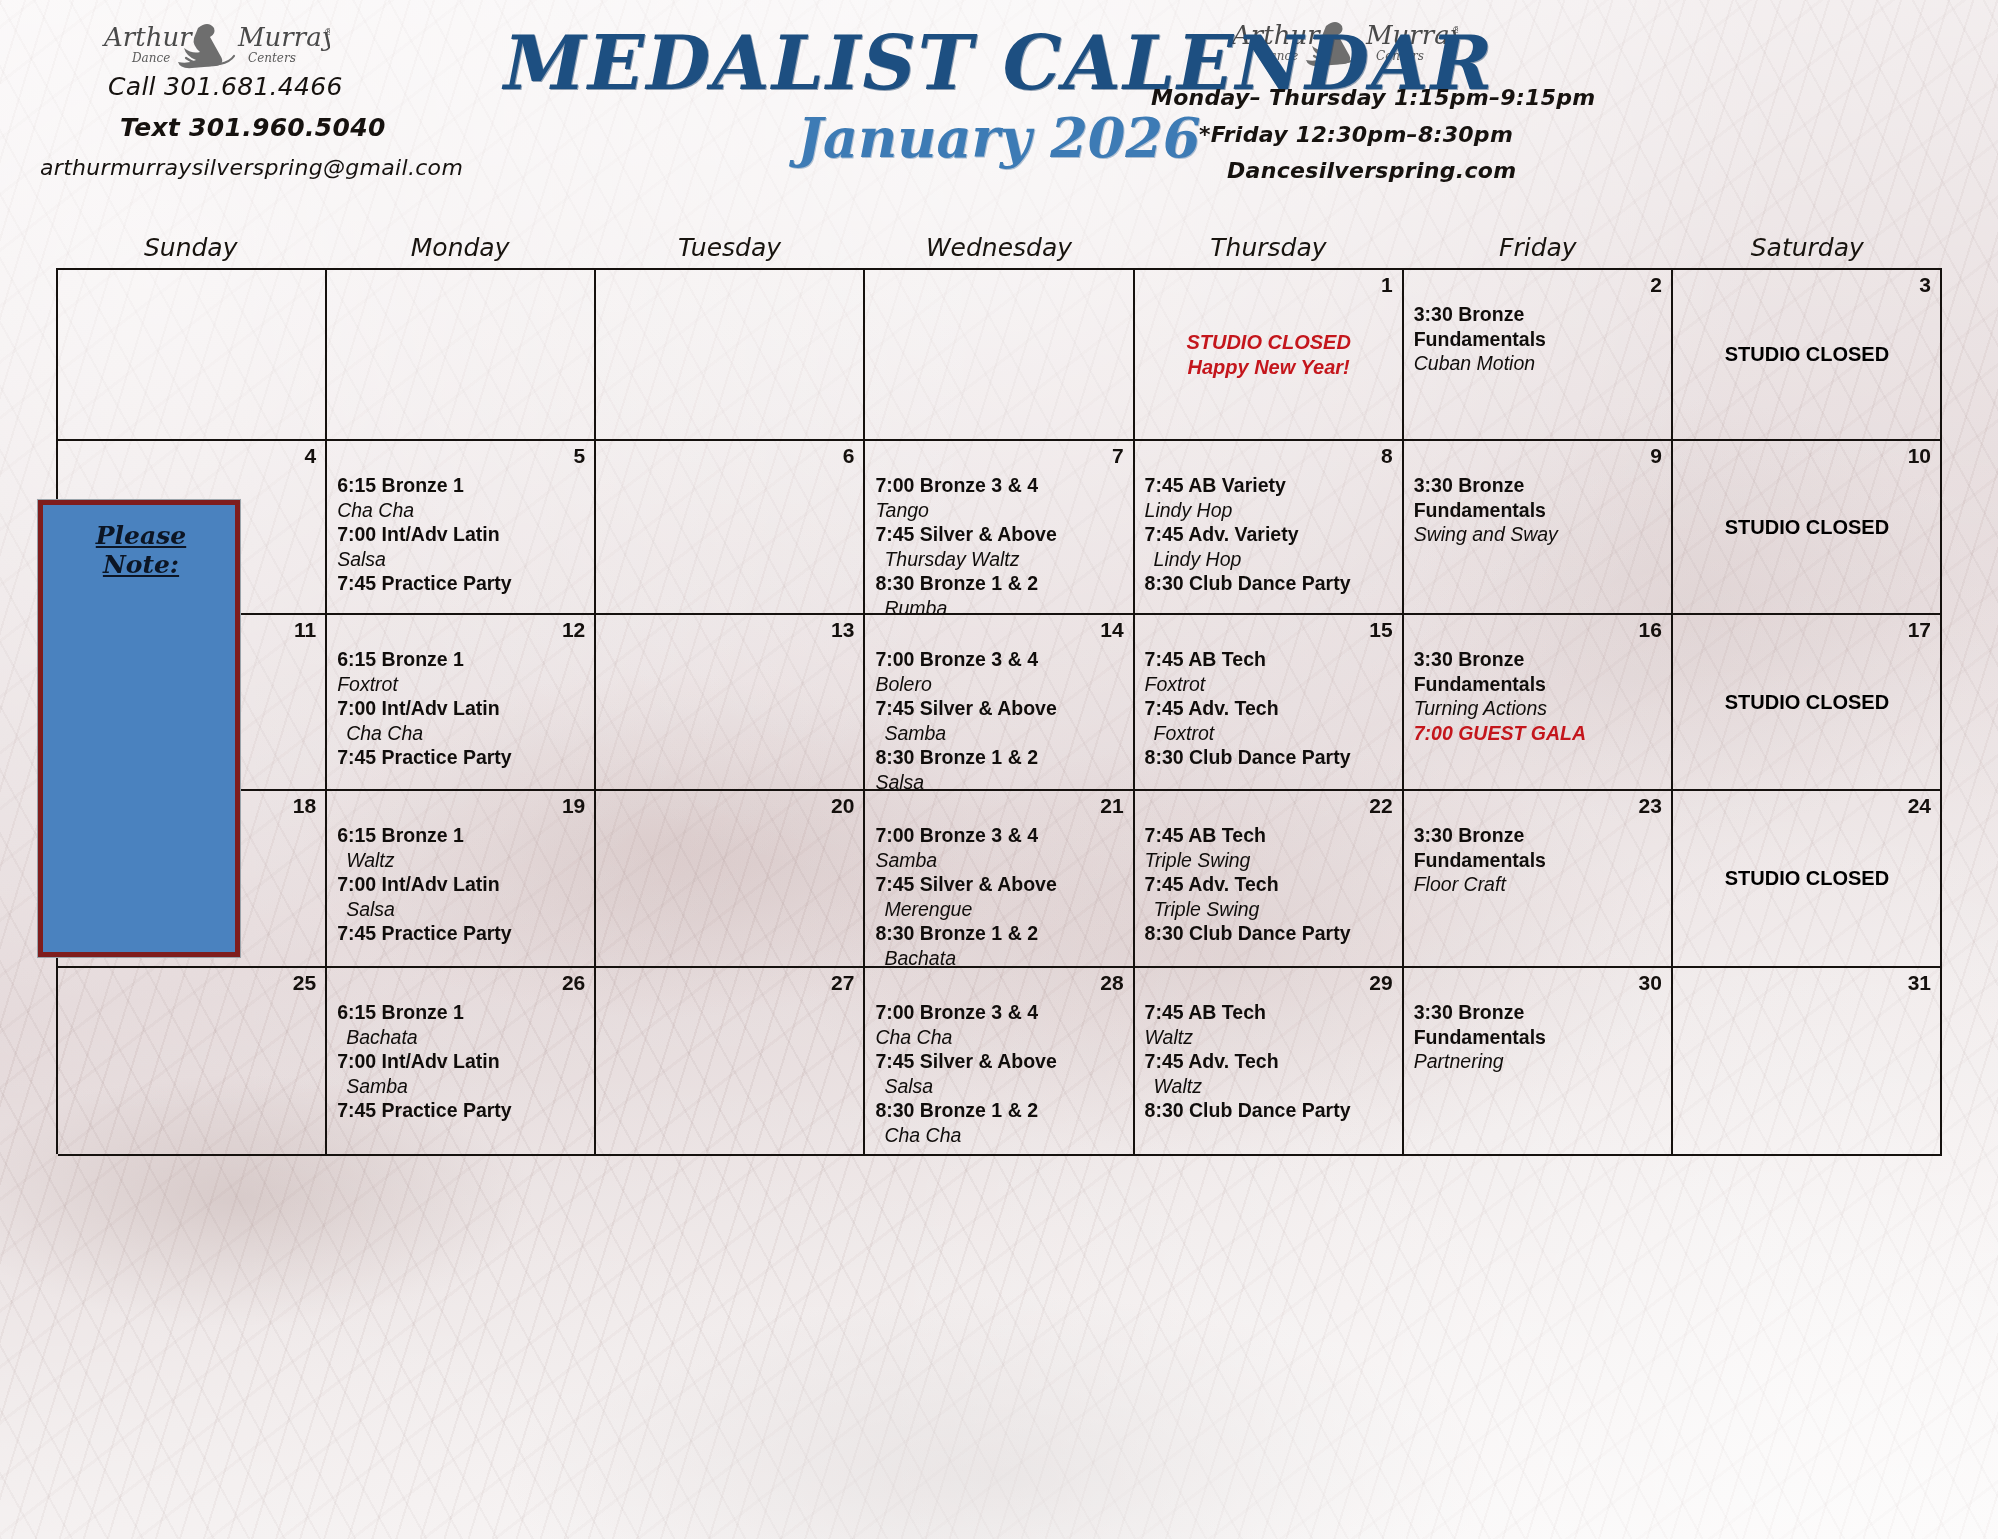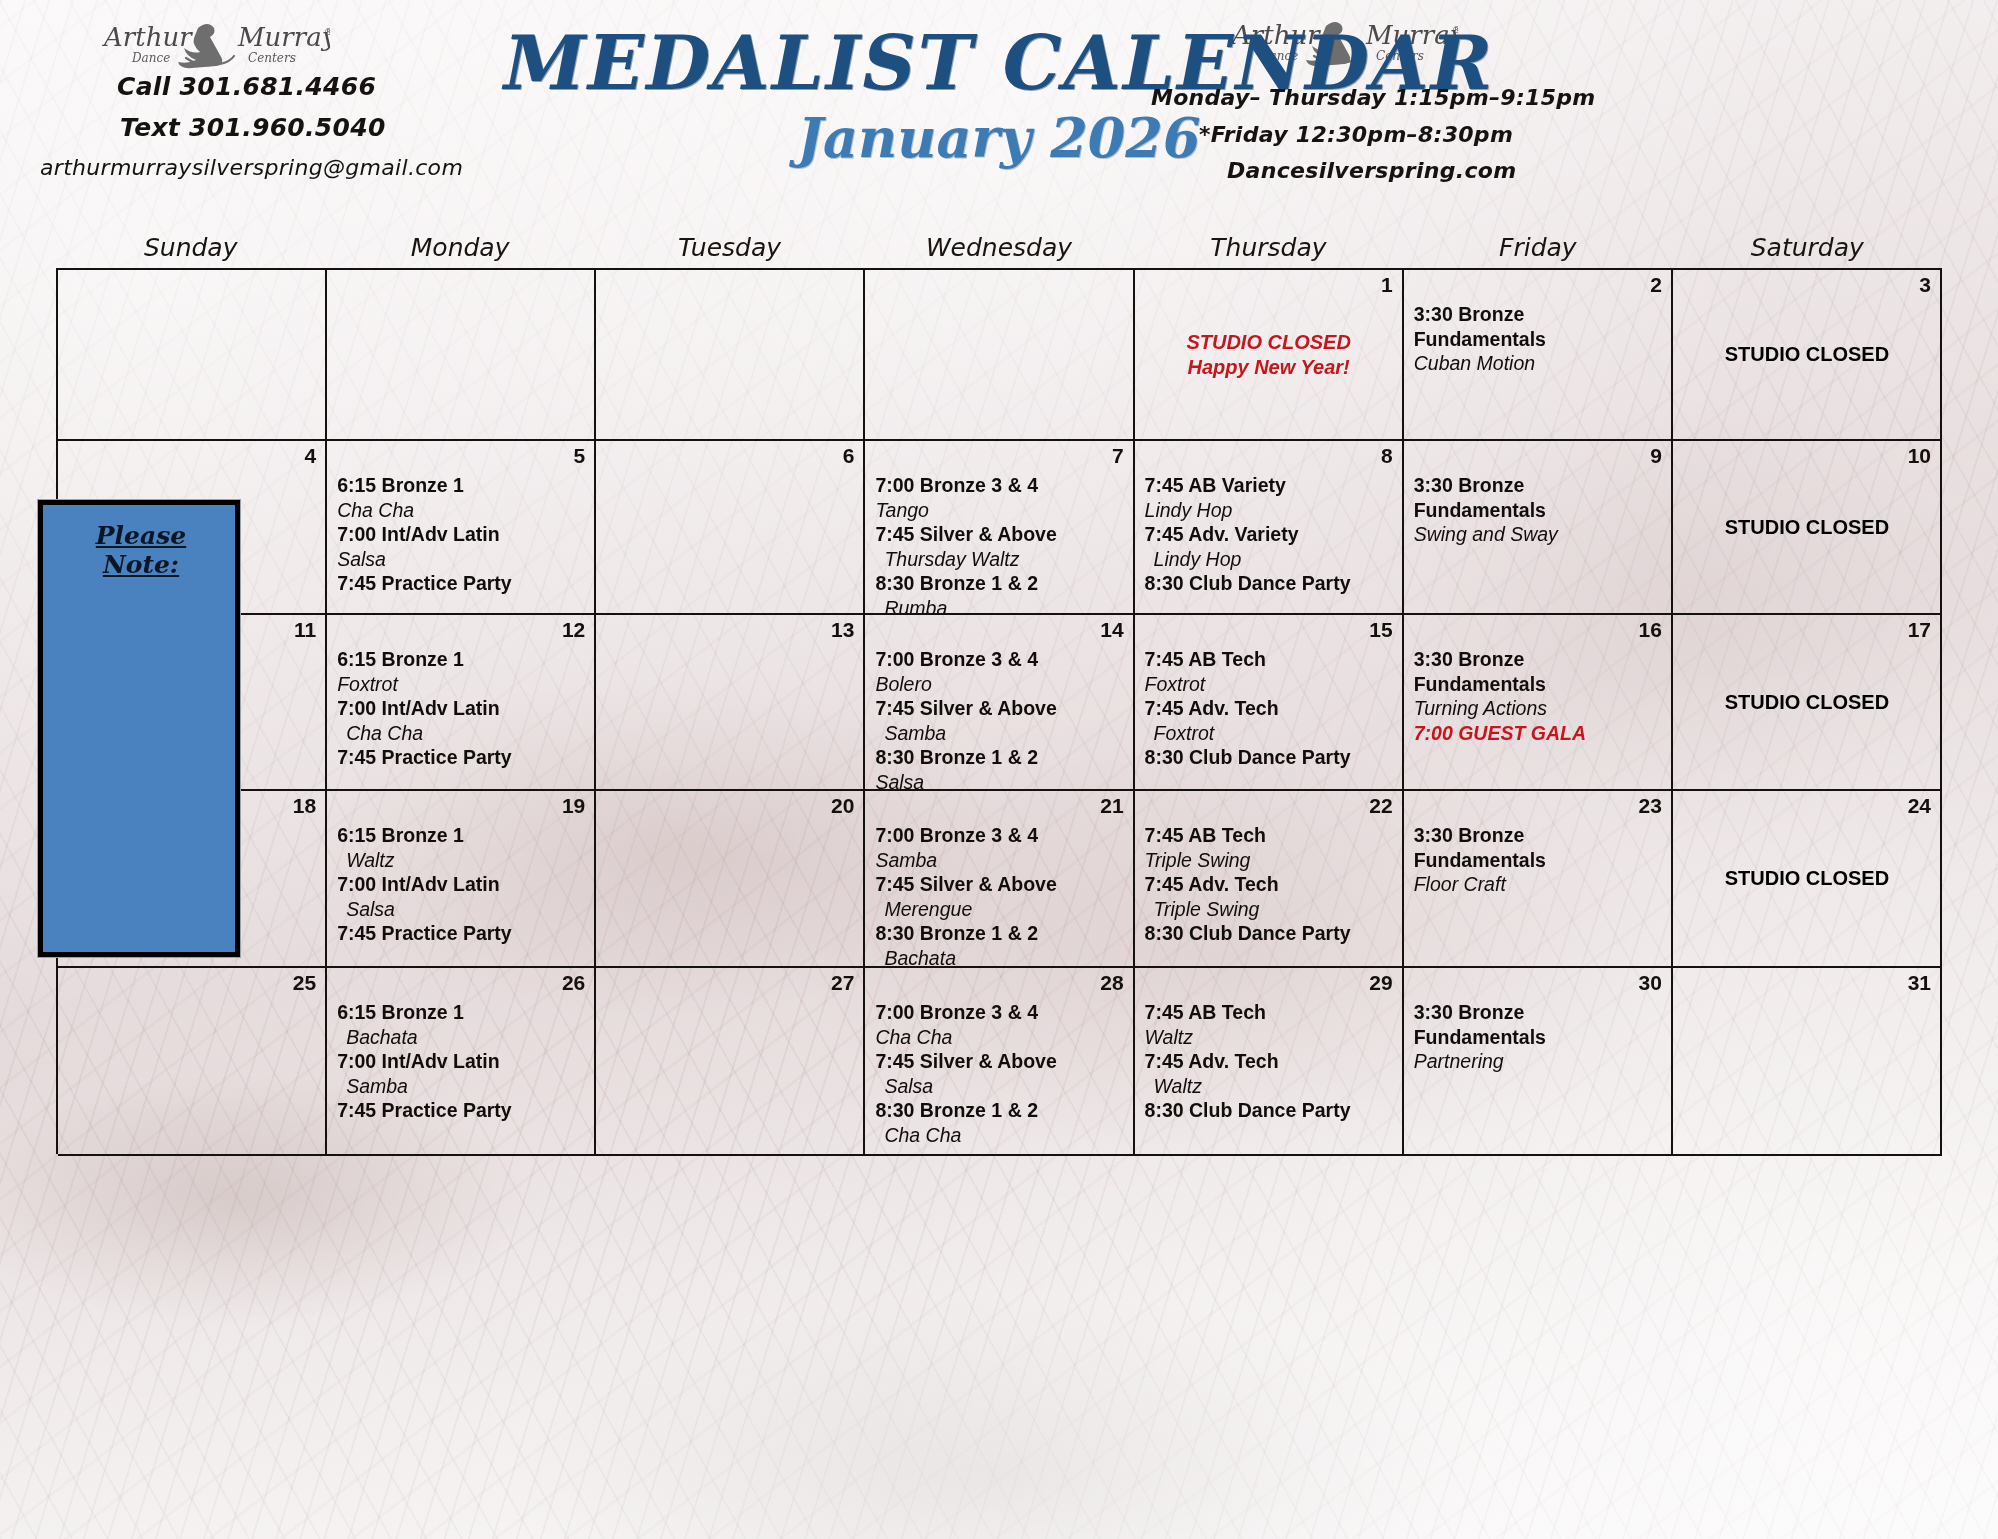--- a/index.html
+++ b/index.html
@@ -50,21 +50,21 @@
   #logo-left  { left:100px; top:14px; }
   #logo-right { left:1228px; top:12px; }
 
   .hand {
     font-family:"DejaVu Sans", sans-serif;
     font-style:italic;
     color:#16120f;
     letter-spacing:.3px;
   }
 
-  #call-line  { position:absolute; left:117px;  top:72px;  font-size:25px; font-weight:700;}
+  #call-line  { position:absolute; left:108px;  top:72px;  font-size:25px; font-weight:400;}
   #text-line  { position:absolute; left:120px;  top:113px; font-size:25px; font-weight:600;}
   #email-line { position:absolute; left:40px;   top:155px; font-size:22px; font-weight:500;}
 
   #hours1 { position:absolute; left:1151px; top:85px;  font-size:22px; font-weight:600;}
   #hours2 { position:absolute; left:1199px; top:122px; font-size:22px; font-weight:600;}
   #website{ position:absolute; left:1227px; top:158px; font-size:22px; font-weight:600;}
 
   #title {
     position:absolute; left:0; right:0; top:20px;
     text-align:center;
@@ -145,21 +145,21 @@
     color:#c4161c; font-weight:700; font-style:italic;
     text-align:center; font-size:21px; line-height:25px;
   }
   .nyj .reg { font-weight:600; font-style:italic; }
 
   
   #note {
     position:absolute; left:38px; top:500px;
     width:202px; height:457px;
     background:#4a82bf;
-    border:5px solid #000000;
+    border:5px solid #7f1d1d;
     box-shadow:0 0 0 1px #9aa4ab;
     padding:12px 14px 10px 18px;
     color:#0b1220;
   }
   #note .nt-title {
     font-family:"DejaVu Serif", serif;
     font-style:italic; font-weight:700;
     font-size:25px;
     text-decoration:underline;
     text-align:center;

